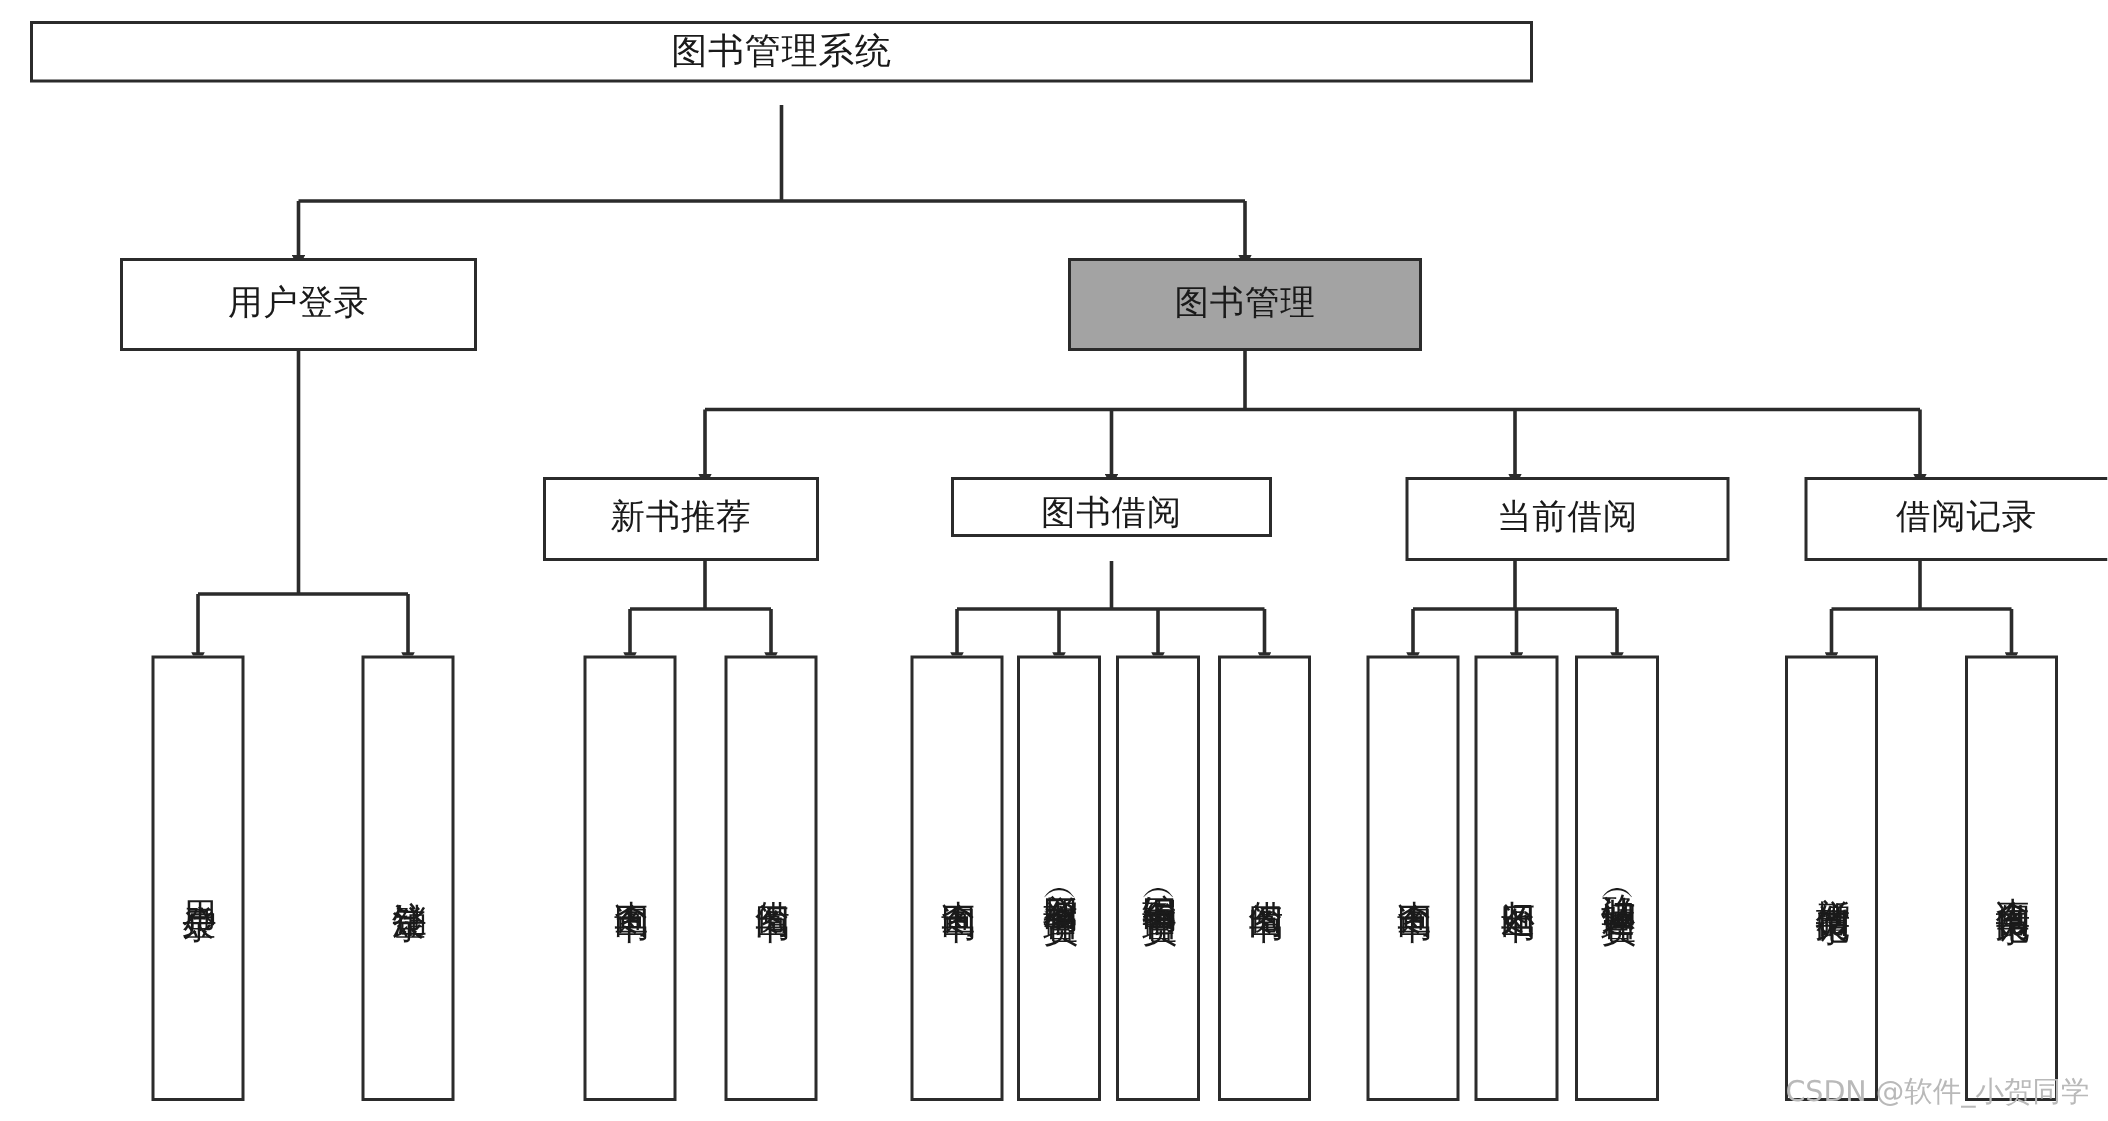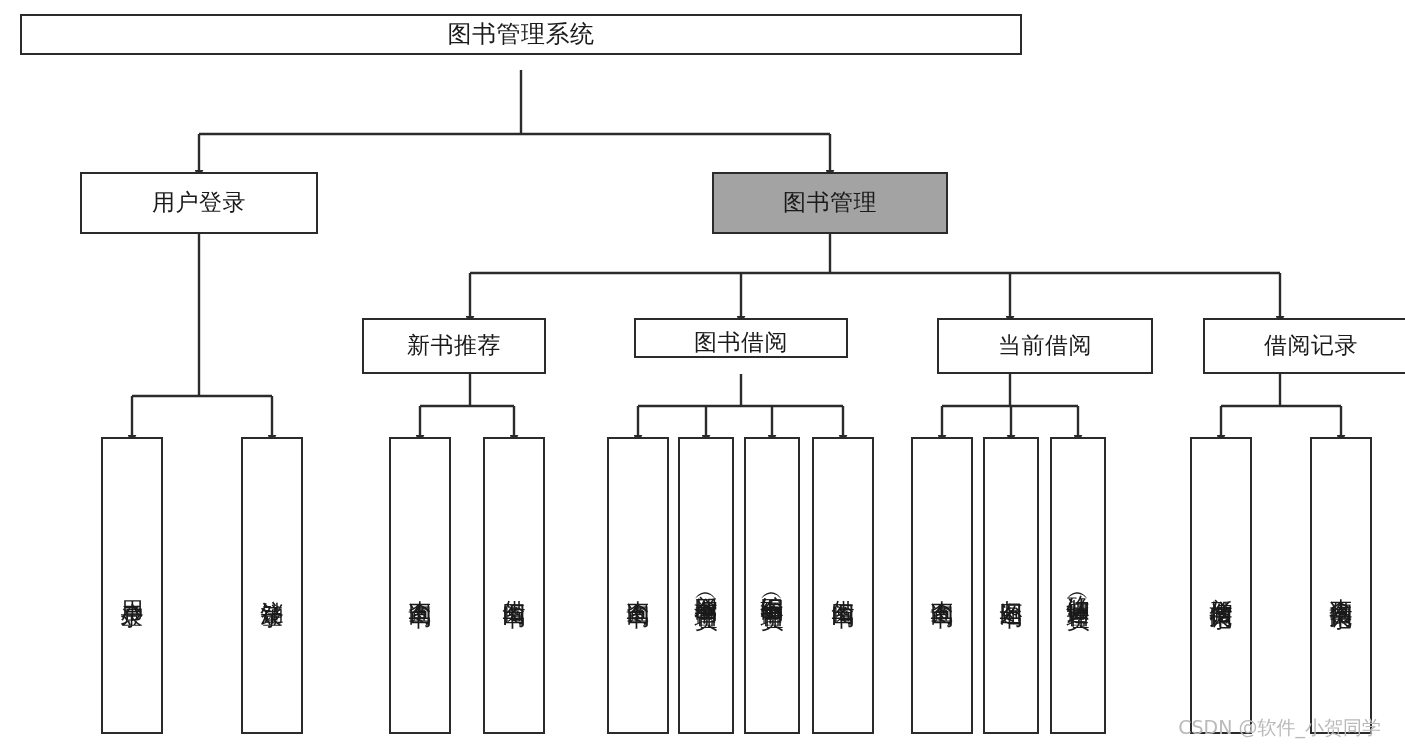--- a/index.html
+++ b/index.html
@@ -55,21 +55,21 @@
   .node.vert .node-label {
     writing-mode: vertical-rl;
     text-orientation: upright;
     font-size: 23px;
     letter-spacing: 2px;
     white-space: nowrap;
     line-height: 1;
   }
   .watermark {
     position: absolute;
-    right: 24px;
+    right: 12px;
     bottom: 6px;
     font-size: 19px;
     color: #b9b9b9;
     white-space: nowrap;
     z-index: 5;
     font-family: "DejaVu Sans", "Liberation Sans", sans-serif;
   }
 </style>
 </head>
 <body>

